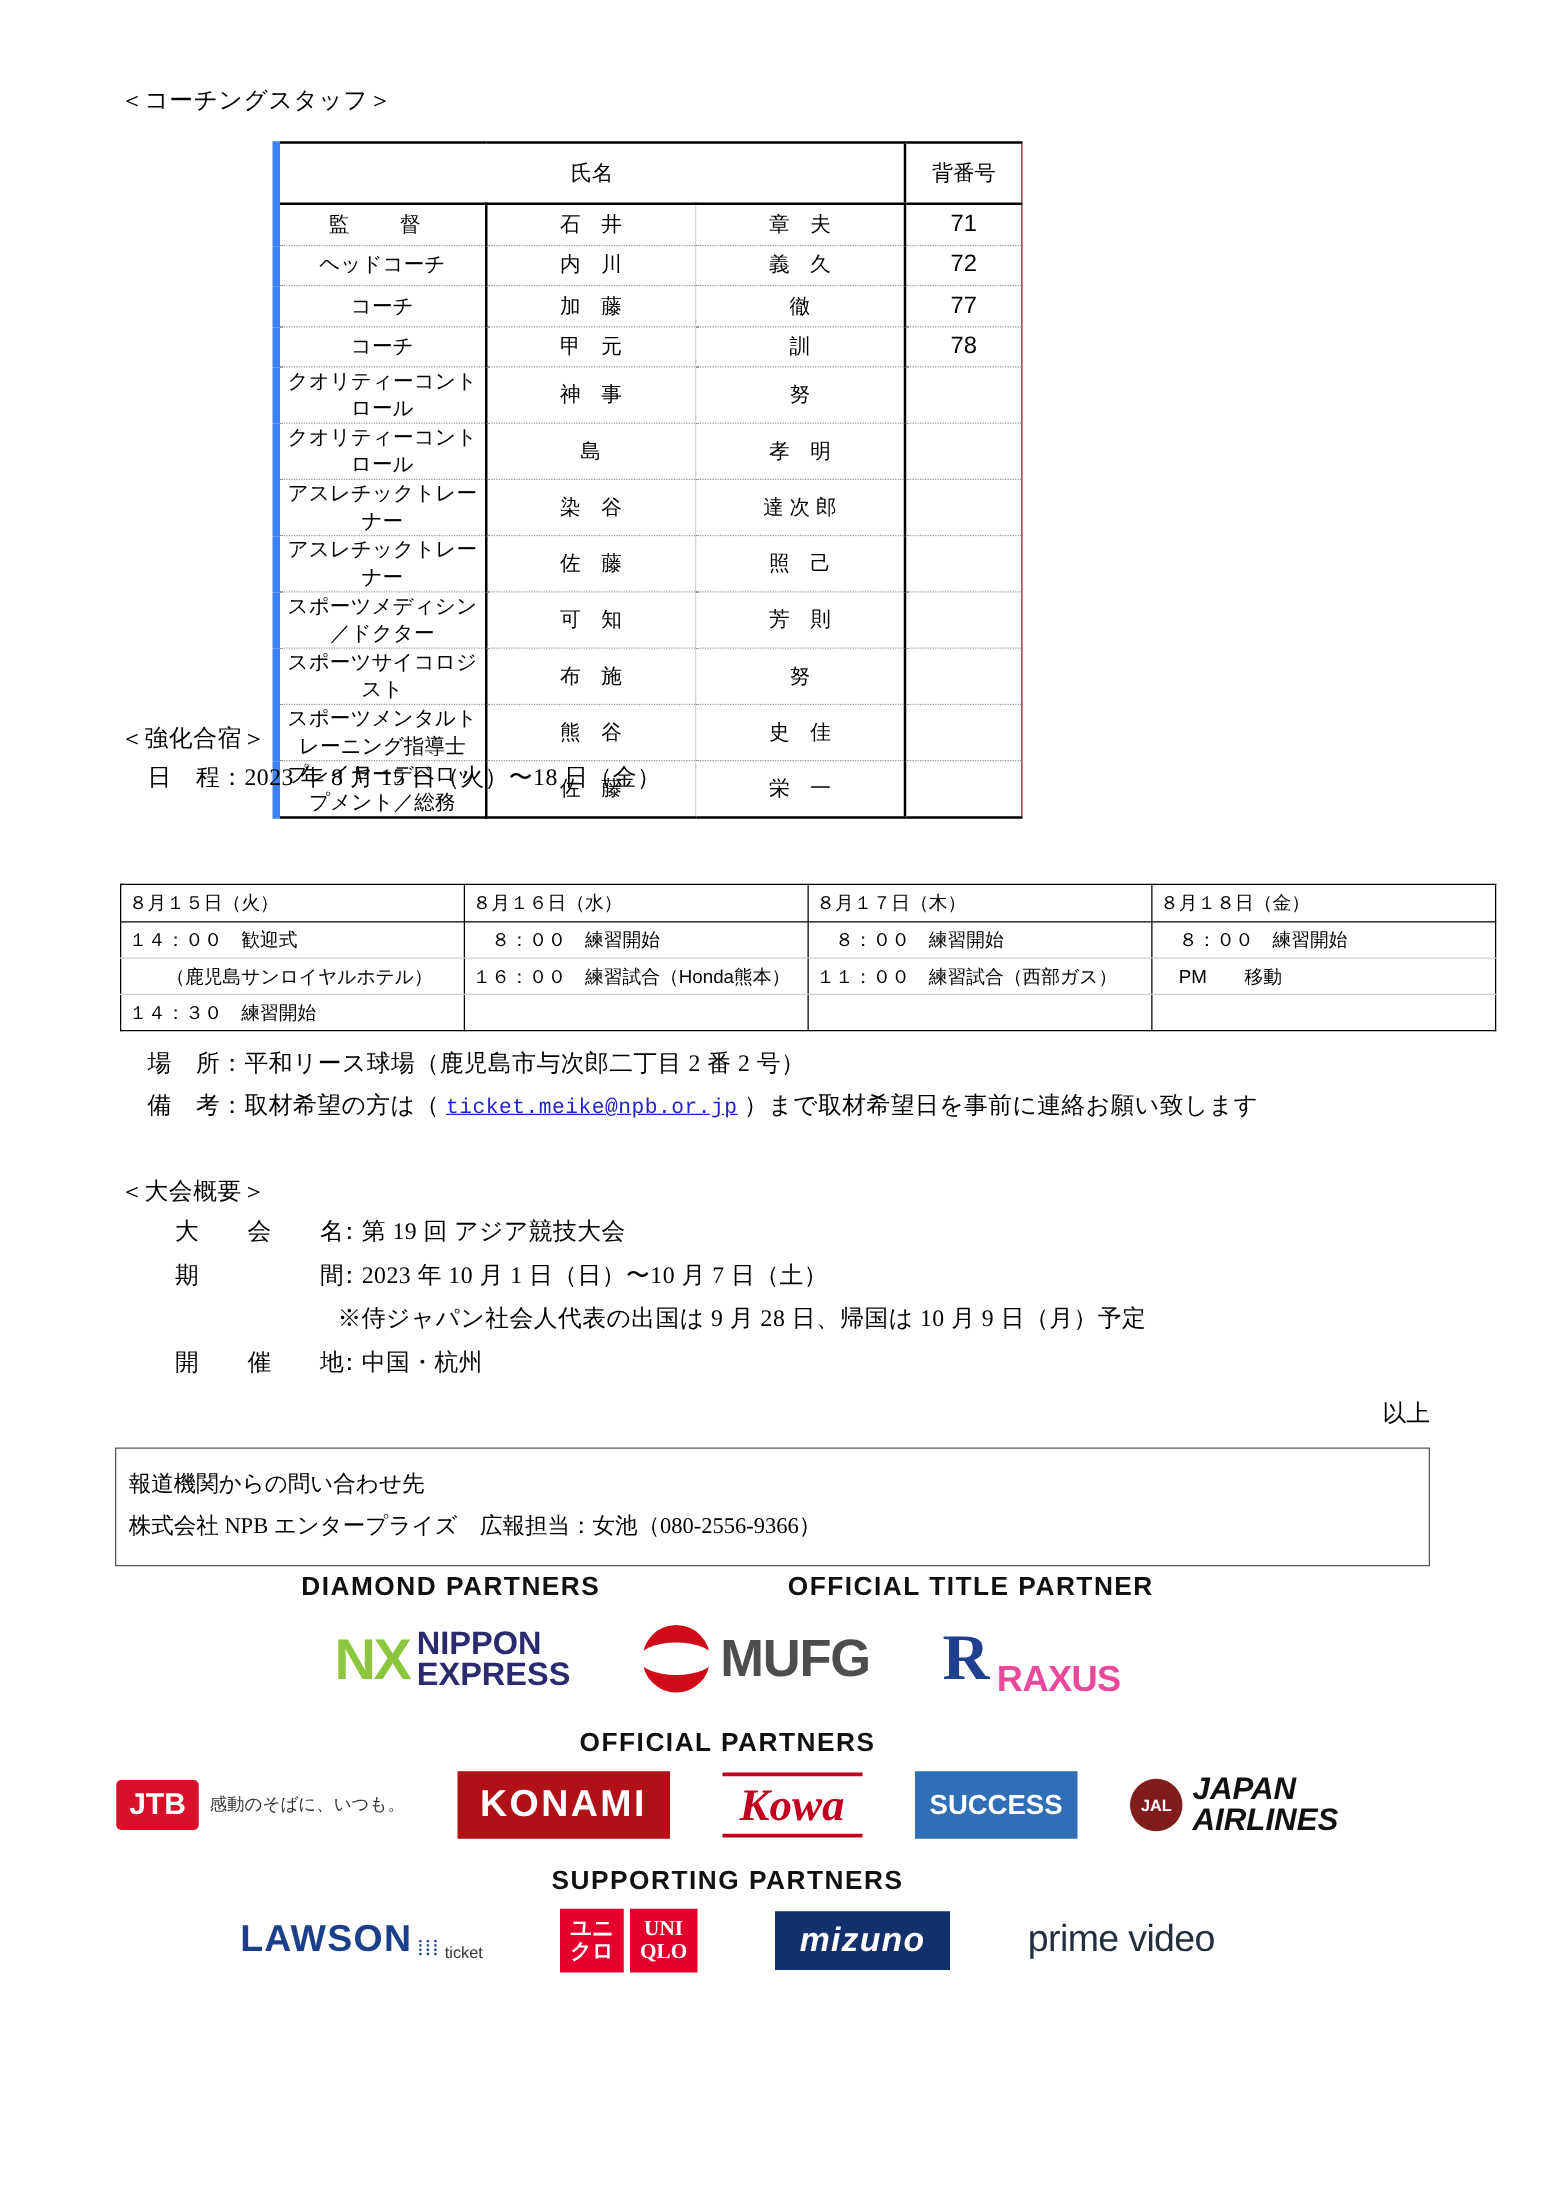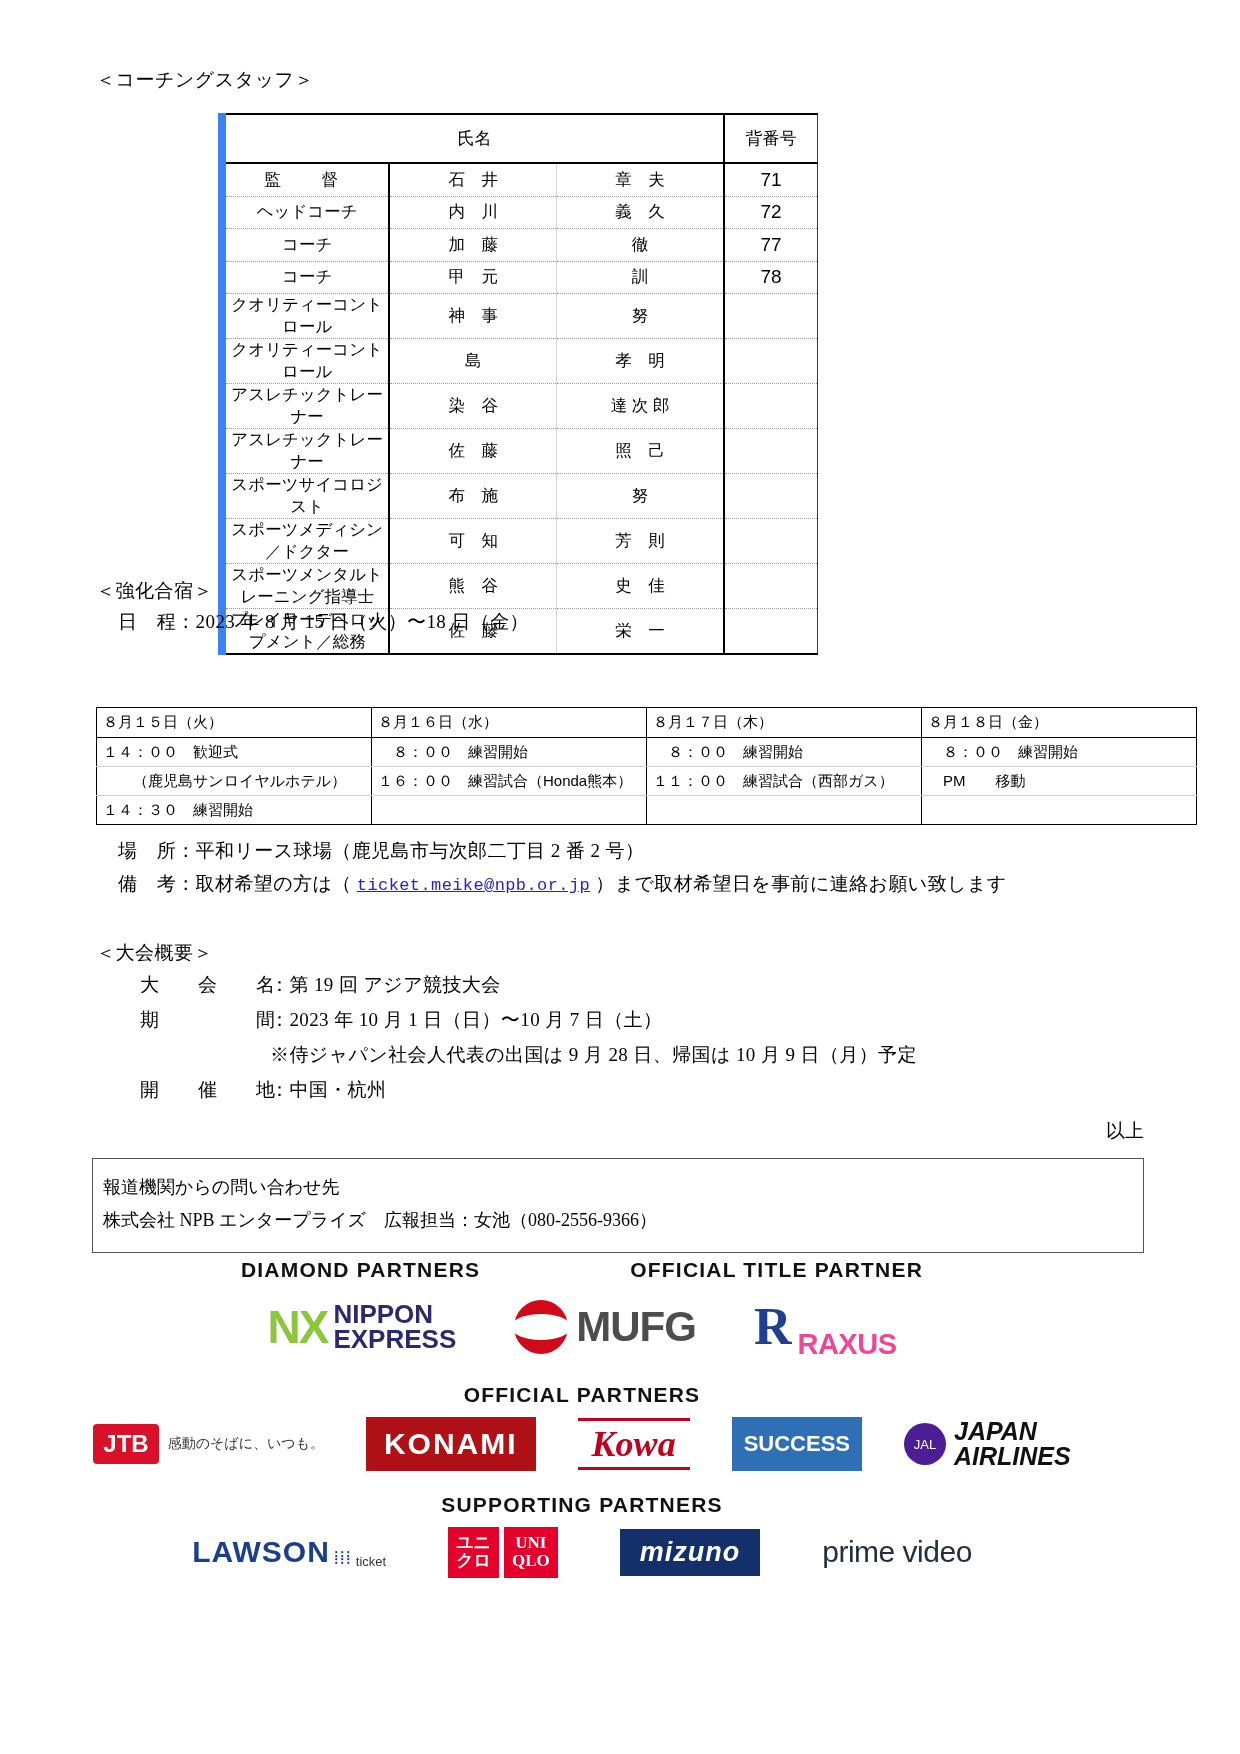--- a/index.html
+++ b/index.html
@@ -21,21 +21,21 @@
   .body-line{
     font-family:"Liberation Serif","DejaVu Serif",serif;
     font-size:19px;letter-spacing:.4px;white-space:pre;
   }
 
   
   .staff-wrap{position:absolute;left:218px;top:113px;width:600px;}
   table.staff{border-collapse:collapse;width:600px;table-layout:fixed;
     font-family:"Liberation Sans","DejaVu Sans",sans-serif;}
   table.staff td{padding:0;}
-  .staff .outer-l{border-left:8px solid #3b82f6;}
+  .staff .outer-l{border-left:6px solid #3b82f6;}
   .staff .outer-r{border-right:1px solid #7f1d1d;}
   .hdr-row td{
     border-top:2px solid #000;border-bottom:2px solid #000;
     height:47px;text-align:center;vertical-align:middle;font-size:17px;
   }
   .hdr-row td.num{border-left:2px solid #000;}
   .row td{
     height:31.5px;vertical-align:middle;font-size:16.5px;text-align:center;
     border-bottom:1px dotted #9a9a9a;
   }
@@ -129,23 +129,23 @@
     font-family:"Liberation Serif","DejaVu Serif",serif;
     font-style:italic;font-weight:bold;font-size:36px;color:#c1001f;
     border:3px solid #c1001f;border-left:none;border-right:none;padding:2px 14px;
   }
   .success{
     background:#2f6fb5;color:#fff;font-family:"Liberation Sans","DejaVu Sans",sans-serif;
     font-weight:bold;font-size:22px;padding:14px 12px;letter-spacing:0;
   }
   .jal{display:flex;align-items:center;gap:8px;}
   .jal-mark{
-    width:42px;height:42px;border-radius:50%;background:#4c1d95;
+    width:42px;height:42px;border-radius:50%;background:#7f1d1d;
     display:flex;align-items:center;justify-content:center;color:#fff;
-    font-family:"Liberation Sans","DejaVu Sans",sans-serif;font-size:13px;font-weight:normal;
+    font-family:"Liberation Sans","DejaVu Sans",sans-serif;font-size:13px;font-weight:bold;
   }
   .jal-text{
     font-family:"Liberation Sans","DejaVu Sans",sans-serif;font-style:italic;
     font-weight:bold;font-size:25px;line-height:1;color:#111;text-align:left;
   }
   .lawson{display:flex;align-items:flex-end;gap:4px;}
   .lawson-text{
     font-family:"Liberation Sans","DejaVu Sans",sans-serif;font-weight:bold;
     font-size:30px;color:#1b3f8b;letter-spacing:1px;
   }
@@ -229,29 +229,29 @@
           <td class="giv">達 次 郎</td>
           <td class="num outer-r"></td>
         </tr>
         <tr class="row">
           <td class="role outer-l">アスレチックトレーナー</td>
           <td class="fam">佐　藤</td>
           <td class="giv">照　己</td>
           <td class="num outer-r"></td>
         </tr>
         <tr class="row">
+          <td class="role outer-l">スポーツメディシン／ドクター</td>
+          <td class="fam">可　知</td>
+          <td class="giv">芳　則</td>
+          <td class="num outer-r"></td>
+        </tr>
+        <tr class="row">
           <td class="role outer-l">スポーツサイコロジスト</td>
           <td class="fam">布　施</td>
           <td class="giv">努</td>
-          <td class="num outer-r"></td>
-        </tr>
-        <tr class="row">
-          <td class="role outer-l">スポーツメディシン／ドクター</td>
-          <td class="fam">可　知</td>
-          <td class="giv">芳　則</td>
           <td class="num outer-r"></td>
         </tr>
         <tr class="row">
           <td class="role outer-l">スポーツメンタルトレーニング指導士</td>
           <td class="fam">熊　谷</td>
           <td class="giv">史　佳</td>
           <td class="num outer-r"></td>
         </tr>
         <tr class="row">
           <td class="role outer-l">プレイヤーデベロップメント／総務</td>

